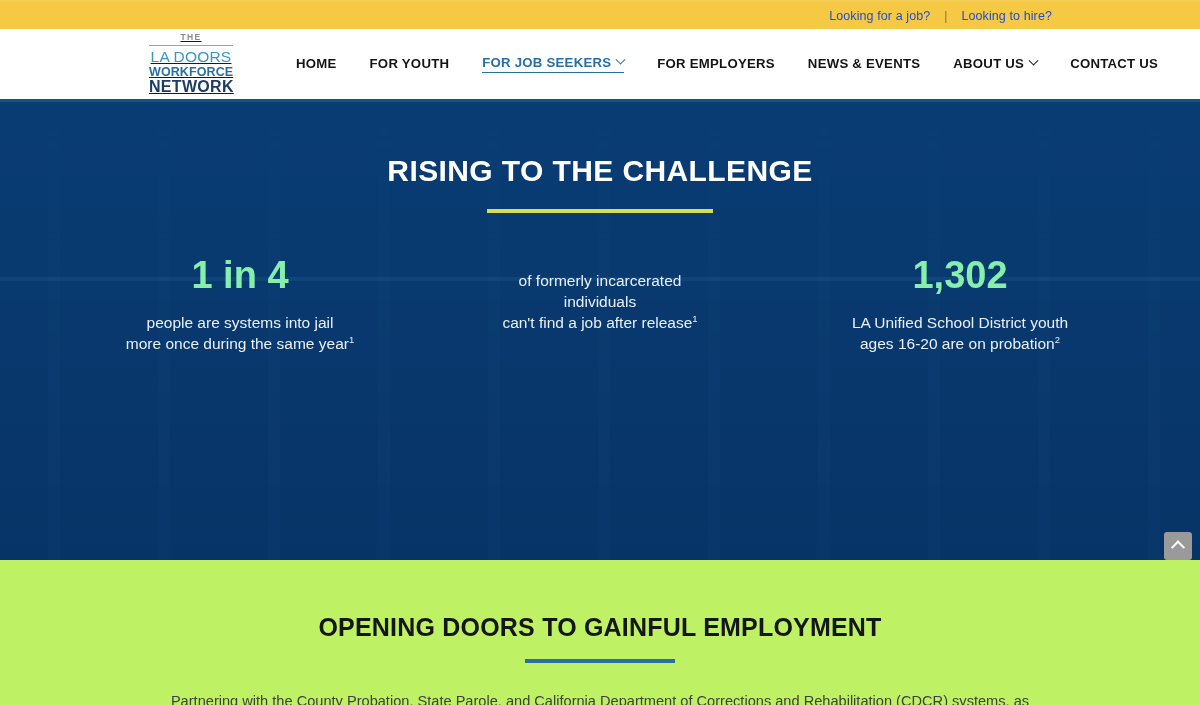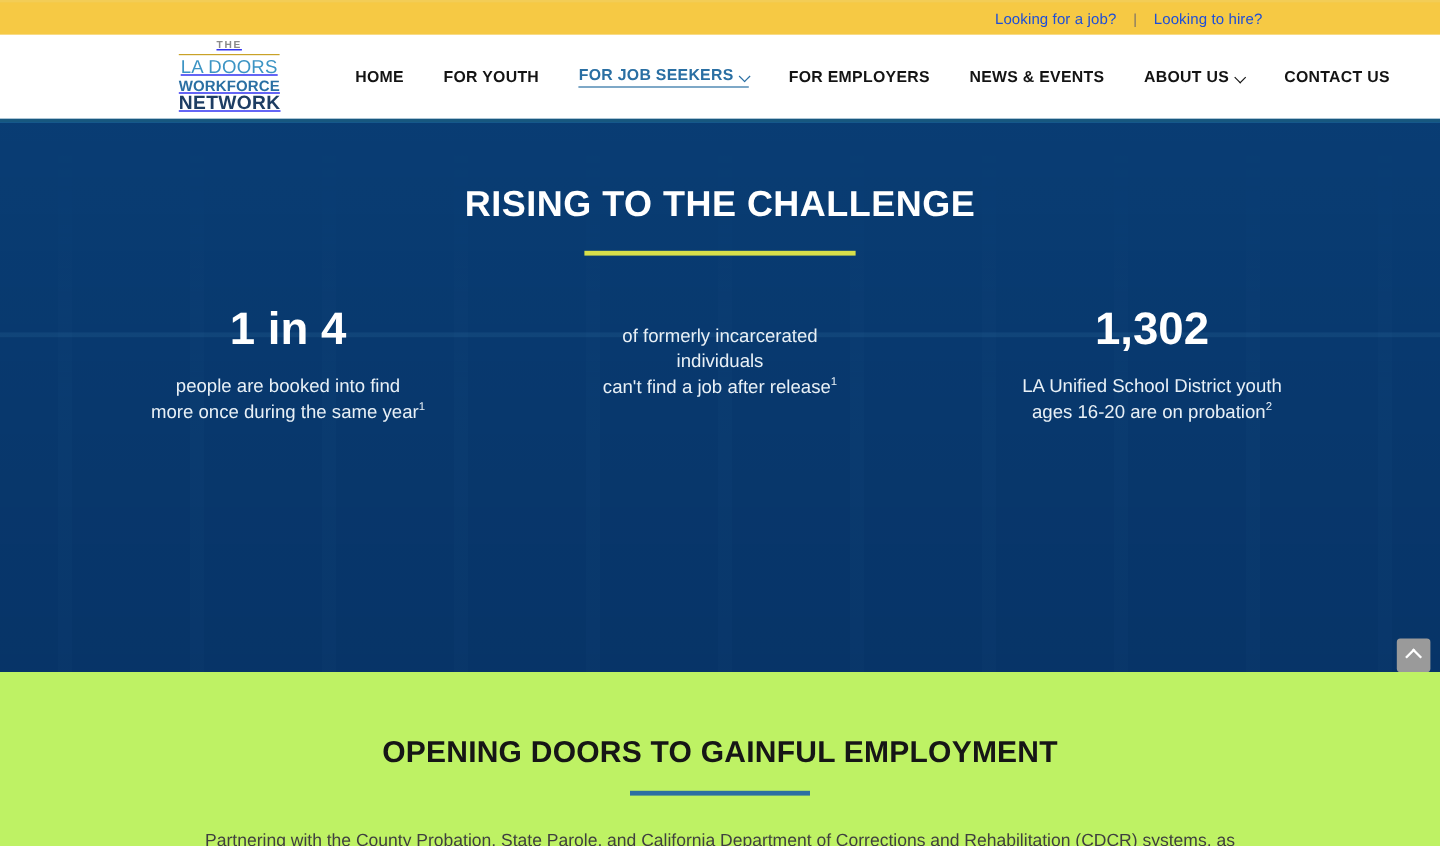--- a/index.html
+++ b/index.html
@@ -94,21 +94,21 @@
   }
   .nav-item {
     font-size:13.2px;
     font-weight:700;
     letter-spacing:.25px;
     color:#141414;
     text-decoration:none;
     white-space:nowrap;
     margin-right:33px;
     display:flex;
-    align-items:flex-end;
+    align-items:center;
     position:relative;
     padding-bottom:2px;
   }
   .nav-item:last-child { margin-right:0; }
   .nav-item.active {
     color:#2a6fa3;
     border-bottom:1.5px solid #2a6fa3;
   }
   .caret {
     display:inline-block;
@@ -180,21 +180,21 @@
 
   .stats {
     position:relative;
     z-index:3;
     display:flex;
     margin-top:42px;
     padding:0 60px;
   }
   .stat { flex:1; text-align:center; }
   .stat-num {
-    color:#ffffff;
+    color:#86efac;
     font-size:38px;
     font-weight:700;
     letter-spacing:0;
     line-height:1.1;
   }
   .stat-desc {
     color:#e8f0f6;
     font-size:15.5px;
     line-height:1.35;
     margin-top:16px;
@@ -303,21 +303,21 @@
   <div class="hero-inner">
     <h1 class="hero-title">RISING TO THE CHALLENGE</h1>
     <div class="hero-rule"></div>
   </div>
 
   <div class="stats">
 
     <div class="stat">
       <div class="stat-num">1 in 4</div>
       <div class="stat-desc">
-        <span>people are booked into find</span><br>
+        <span>people are systems into jail</span><br>
         <span>more once during the same year</span><sup>1</sup>
       </div>
     </div>
 
     <div class="stat">
       <div class="stat-desc">
         <span>of formerly incarcerated</span><br>
         <span>individuals</span><br>
         <span>can't find a job after release</span><sup>1</sup>
       </div>

